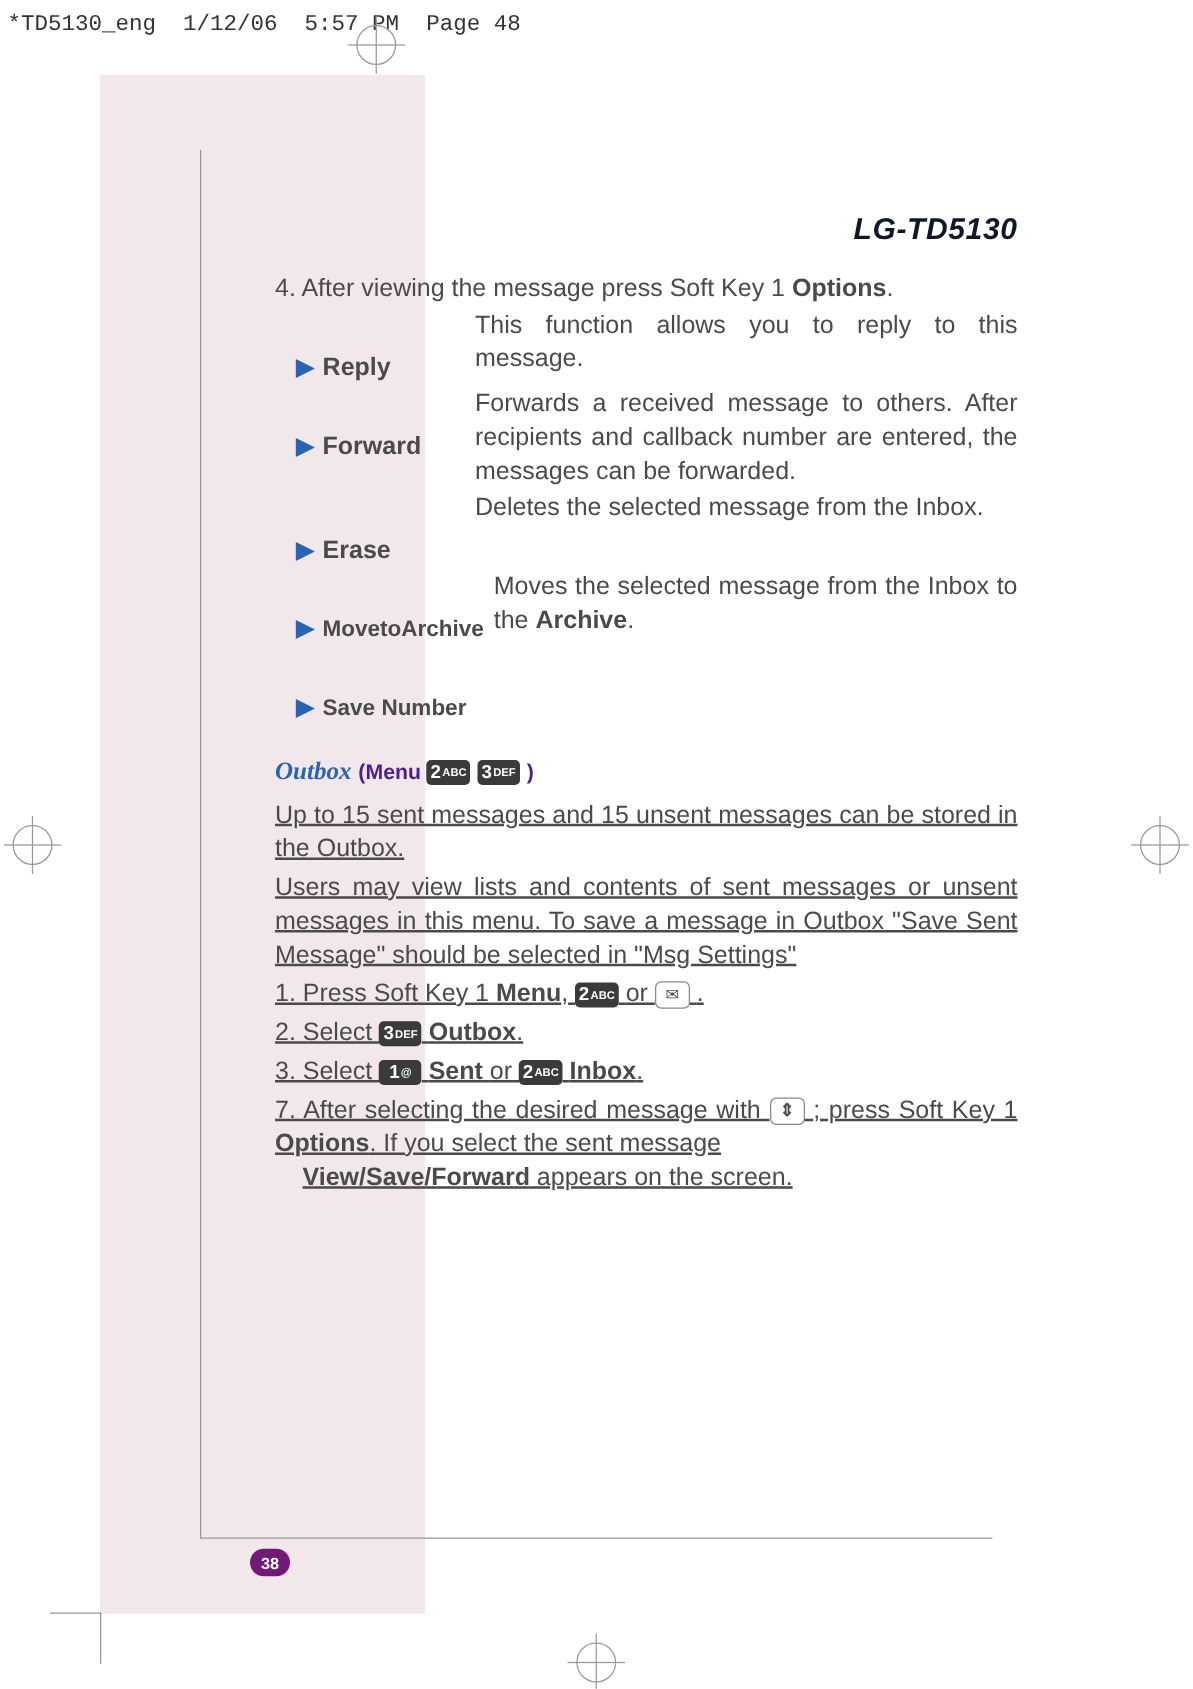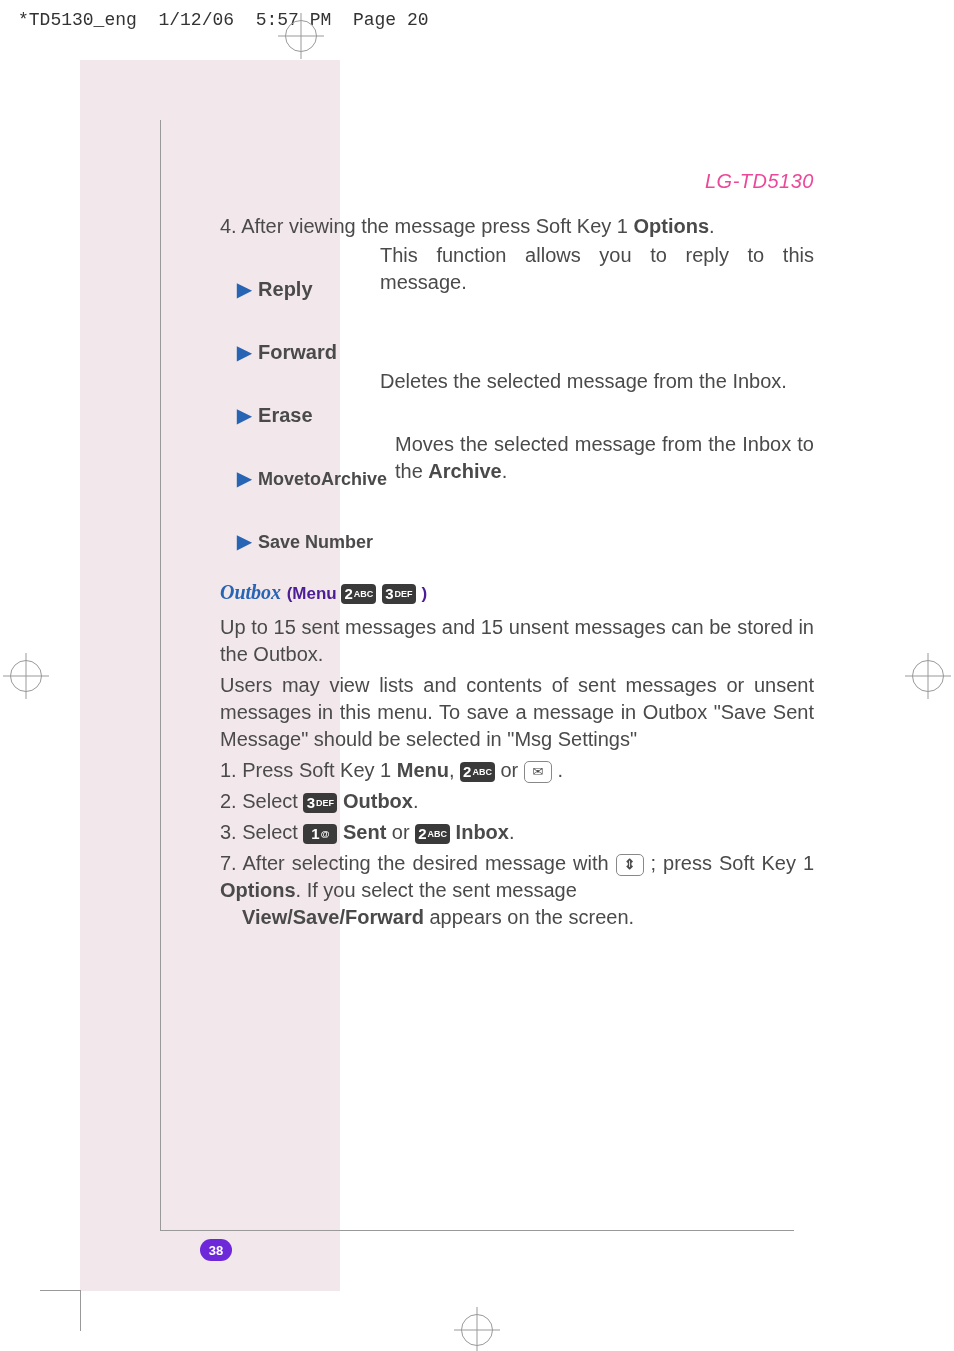--- a/index.html
+++ b/index.html
@@ -8,21 +8,21 @@
   font-family: Arial, Helvetica, sans-serif;
   background: #fff;
   width: 954px;
   height: 1351px;
   position: relative;
   color: #333;
 }
 .header {
   font-family: "Courier New", monospace;
   font-size: 18px;
-  padding: 10px 18px;
+  padding: 10px 6px;
   display: flex;
   align-items: flex-end;
 }
 .reg-mark-top {
   position: absolute;
   left: 285px;
   top: 20px;
 }
 .reg-mark-right {
   position: absolute;
@@ -106,25 +106,25 @@
   width: 260px;
   background: #f2e8ec;
 }
 .content {
   position: absolute;
   left: 140px;
   top: 110px;
   right: 60px;
 }
 .brand {
-  color: #ec4899;
+  color: #0f172a;
   font-style: italic;
-  font-weight: normal;
+  font-weight: bold;
   text-align: right;
-  font-size: 20px;
+  font-size: 24px;
   margin-bottom: 20px;
   letter-spacing: 0.5px;
 }
 .body-text {
   font-size: 20px;
   line-height: 1.35;
   color: #4a4a4a;
 }
 .intro {
   margin-bottom: 2px;
@@ -185,29 +185,30 @@
   border: 1px solid #888;
   border-radius: 5px;
   width: 26px;
   height: 20px;
   vertical-align: middle;
   font-size: 13px;
 }
 .step {
   margin-top: 4px;
   text-align: justify;
+  text-decoration: underline;
 }
 .step-indent {
   padding-left: 22px;
 }
 .page-num {
   position: absolute;
   left: 120px;
   bottom: 30px;
-  background: #6d28d9;
+  background: #701a75;
   color: #fff;
   border-radius: 11px;
   width: 32px;
   height: 22px;
   display: flex;
   align-items: center;
   justify-content: center;
   font-size: 13px;
   font-weight: bold;
 }
@@ -221,21 +222,21 @@
   font-weight: bold;
 }
 </style>
 </head>
 <body>
 
 <div class="header">
   <span>*TD5130_eng</span>&nbsp;&nbsp;
   <span>1/12/06</span>&nbsp;&nbsp;
   <span>5:57 PM</span>&nbsp;&nbsp;
-  <span>Page 20</span>
+  <span>Page 48</span>
 </div>
 
 <div class="reg-mark-top">
     <div class="reg-circle"></div>
   </div>
 <div class="reg-mark-right">
     <div class="reg-circle"></div>
   </div>
 <div class="reg-mark-left">
     <div class="reg-circle"></div>
@@ -258,20 +259,21 @@
         <span>After viewing the message press Soft Key 1 </span><span class="bold">Options</span><span>.</span>
       </div>
 
       <div class="item-row">
         <div class="item-label">&nbsp;&nbsp;&nbsp;<span class="arrow">▶</span><span class="bold">Reply</span></div>
         <div class="item-desc">This function allows you to reply to this message.</div>
       </div>
 
       <div class="item-row">
         <div class="item-label">&nbsp;&nbsp;&nbsp;<span class="arrow">▶</span><span class="bold">Forward</span></div>
+        <div class="item-desc">Forwards a received message to others. After recipients and callback number are entered, the messages can be forwarded.</div>
       </div>
 
       <div class="item-row">
         <div class="item-label">&nbsp;&nbsp;&nbsp;<span class="arrow">▶</span><span class="bold">Erase</span></div>
         <div class="item-desc">Deletes the selected message from the Inbox.</div>
       </div>
 
       <div class="item-row">
         <div class="item-label" style="width:175px">&nbsp;&nbsp;&nbsp;<span class="arrow">▶</span><span class="bold" style="font-size:18px">MovetoArchive</span></div>
         <div class="item-desc">

